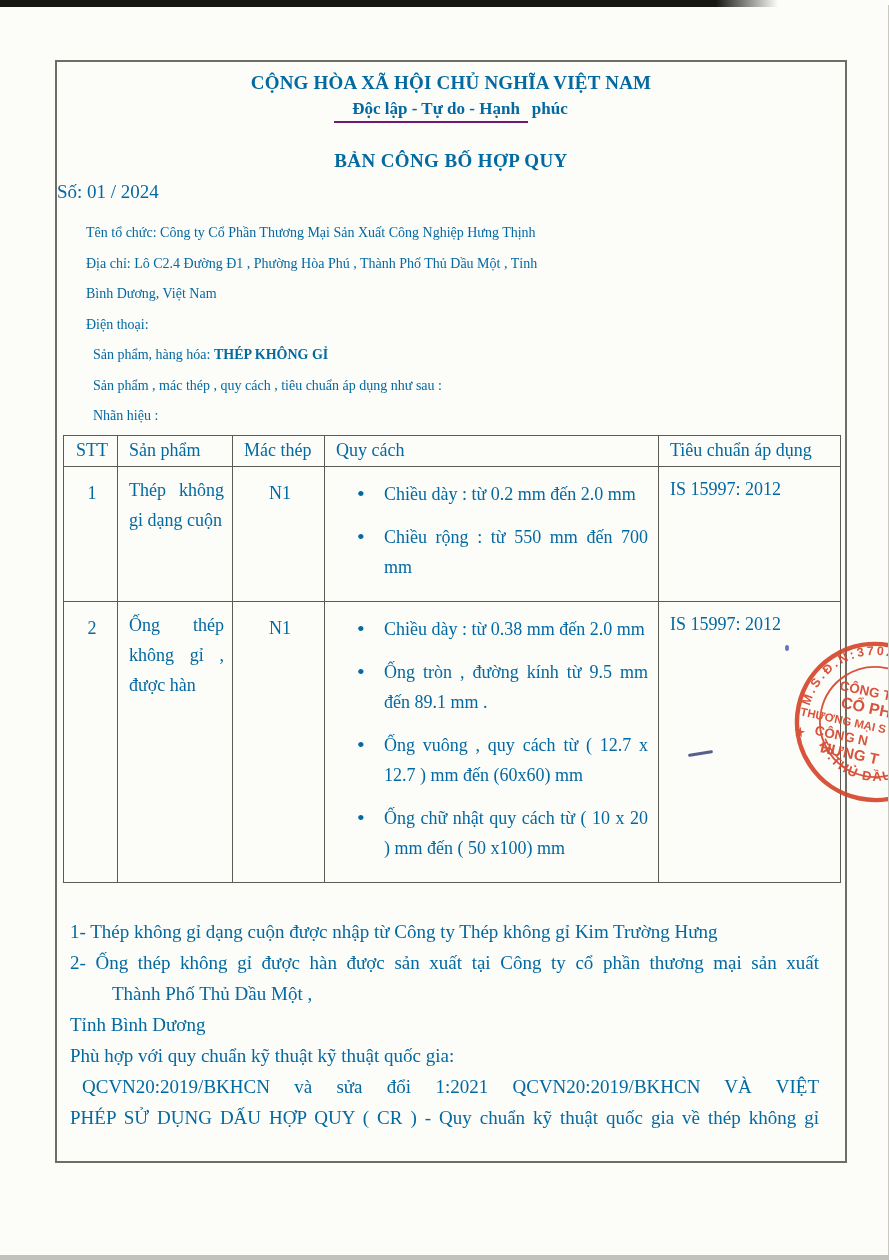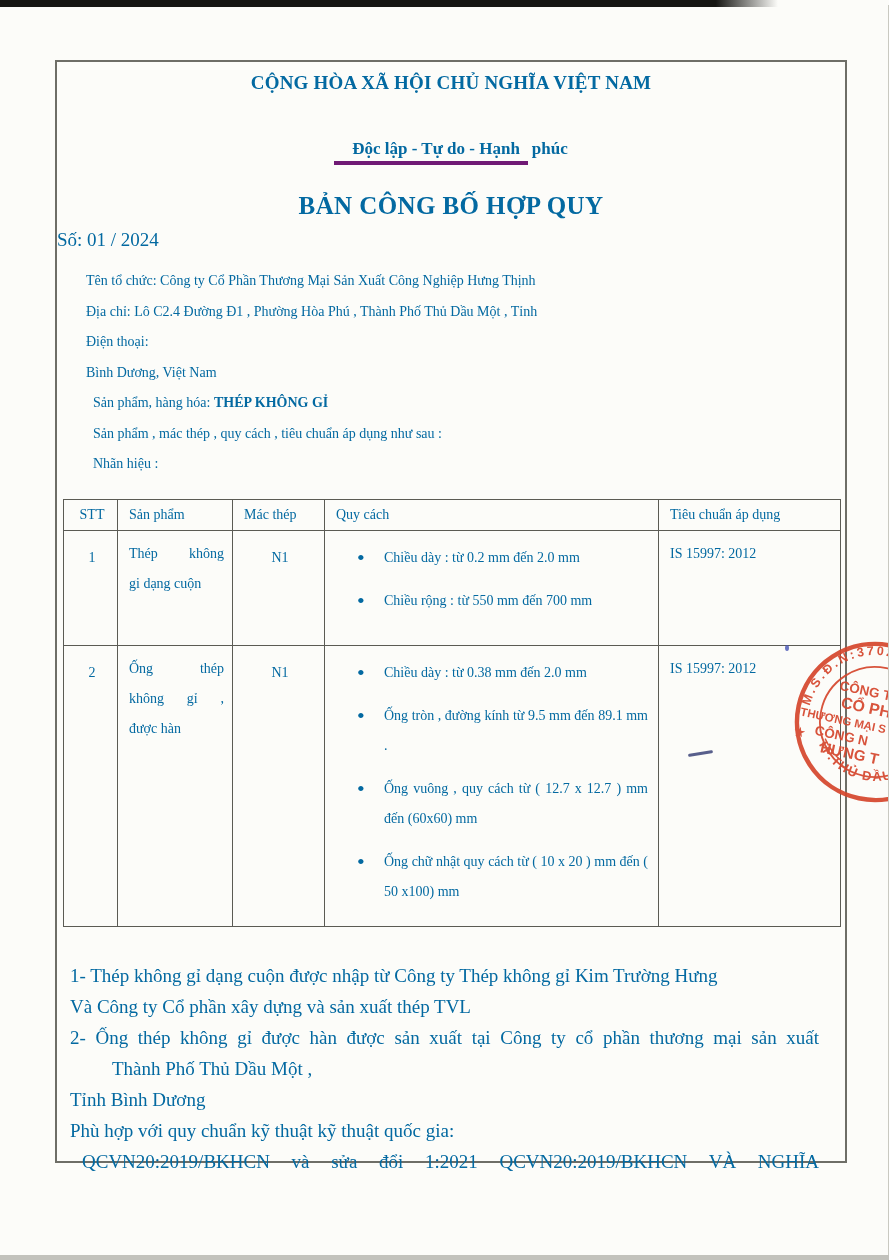--- a/index.html
+++ b/index.html
@@ -19,33 +19,33 @@
                 background:#c2c2bc; z-index:31; }
 
   .doc {
     position:absolute; left:55px; top:60px; width:788px; height:1099px;
     border:2px solid #6e6e67; background:transparent;
   }
 
   .nat { text-align:center; margin-top:10px; font-weight:bold; }
   .country { font-size:19px; letter-spacing:.2px; }
   .motto { font-size:17px; margin-top:5px; }
-  .motto .u { display:inline-block; border-bottom:4px solid #701a75; padding:0 8px 2px 18px;margin-top:40px; }
+  .motto .u { display:inline-block; border-bottom:2px solid #701a75; padding:0 8px 2px 18px; }
   .motto .tail { padding-left:4px;margin-top:7px; }
 
-  .title { text-align:center; font-weight:bold; font-size:25px; margin:27px 0 0; letter-spacing:.4px; }
+  .title { text-align:center; font-weight:bold; font-size:19px; margin:27px 0 0; letter-spacing:.4px; }
   .doc-no { text-align:left; font-size:19px; margin-top:9px; }
 
   .info { font-size:14px; line-height:30.5px; margin:15px 26px 0 29px; }
   .info p { margin:0; }
   .info .ind { padding-left:7px; }
   .bold { font-weight:bold;margin-top:48px; }
 
   table.spec { border-collapse:collapse; table-layout:fixed; width:777px;
-               margin:19px 0 0 6px; font-size:14px; }
+               margin:3px 0 0 6px; font-size:18px; }
   .spec th, .spec td { border:1.6px solid #5b5b54; vertical-align:top;
                        padding:8px 8px 6px 11px; font-weight:normal; text-align:left; }
   .spec th { height:26px; vertical-align:middle; padding-top:2px; padding-bottom:2px; }
   .spec .c { text-align:center; }
   .spec td.cell-stt, .spec td.cell-grade { text-align:center; padding-top:12px; }
   .spec td { line-height:29px; }
   .row-1 td { height:96px; }
   .row-2 td { height:240px; }
   .pl { line-height:30px; }
   .jl { text-align:justify; text-align-last:justify; }
@@ -87,22 +87,22 @@
         <span class="u">Độc lập - Tự do - Hạnh</span><span class="tail">phúc</span>
       </div>
     </div>
 
     <div class="title">BẢN CÔNG BỐ HỢP QUY</div>
     <div class="doc-no">Số: 01 / 2024</div>
 
     <div class="info">
       <p>Tên tổ chức: Công ty Cổ Phần Thương Mại Sản Xuất Công Nghiệp Hưng Thịnh</p>
       <p>Địa chỉ: Lô C2.4 Đường Đ1 , Phường Hòa Phú , Thành Phố Thủ Dầu Một , Tỉnh</p>
+      <p>Bình Dương, Việt Nam</p>
       <p>Điện thoại:</p>
-      <p>Bình Dương, Việt Nam</p>
       <p class="ind"><span>Sản phẩm, hàng hóa: </span><span class="bold">THÉP KHÔNG GỈ</span></p>
       <p class="ind">Sản phẩm , mác thép , quy cách , tiêu chuẩn áp dụng như sau :</p>
       <p class="ind">Nhãn hiệu :</p>
     </div>
 
     <table class="spec">
       <colgroup>
         <col style="width:54px">
           <col style="width:115px">
           <col style="width:92px">
@@ -150,26 +150,26 @@
               <li>Ống chữ nhật quy cách từ ( 10 x 20 ) mm đến ( 50 x100) mm</li>
             </ul>
           </td>
           <td class="cell-std">IS 15997: 2012</td>
         </tr>
       </tbody>
     </table>
 
     <div class="notes">
       <div>1- Thép không gỉ dạng cuộn được nhập từ Công ty Thép không gỉ Kim Trường Hưng</div>
-      <div>Và Công ty Cổ phần xây dựng và sản xuất thép TVL</div>
       <div class="just">2- Ống thép không gỉ được hàn được sản xuất tại Công ty cổ phần thương mại sản xuất</div>
       <div class="hang">Thành Phố Thủ Dầu Một ,</div>
       <div>Tỉnh Bình Dương</div>
       <div>Phù hợp với quy chuẩn kỹ thuật kỹ thuật quốc gia:</div>
-      <div class="qcvn1 just">QCVN20:2019/BKHCN và sửa đổi 1:2021 QCVN20:2019/BKHCN VÀ NGHĨA</div>
+      <div class="qcvn1 just">QCVN20:2019/BKHCN và sửa đổi 1:2021 QCVN20:2019/BKHCN VÀ VIỆT</div>
+      <div class="qcvn2 just">PHÉP SỬ DỤNG DẤU HỢP QUY ( CR ) -  Quy chuẩn kỹ thuật quốc gia về thép không gỉ</div>
     </div>
   </div>
 
   <svg class="stamp" width="205" height="205" viewBox="0 0 205 205">
     <g transform="rotate(12 100 100)" stroke="#d5462d" fill="none">
       <circle cx="100" cy="100" r="78" stroke-width="4.5"></circle>
       <circle cx="100" cy="100" r="55" stroke-width="1.8"></circle>
       <path id="arcTop" d="M 33,100 A 67,67 0 1 1 167,100" stroke="none"></path>
       <path id="arcBot" d="M 40,115 A 63,63 0 0 0 160,115" stroke="none"></path>
       <text font-size="12.5" fill="#d5462d" stroke="none" letter-spacing="2.5">

